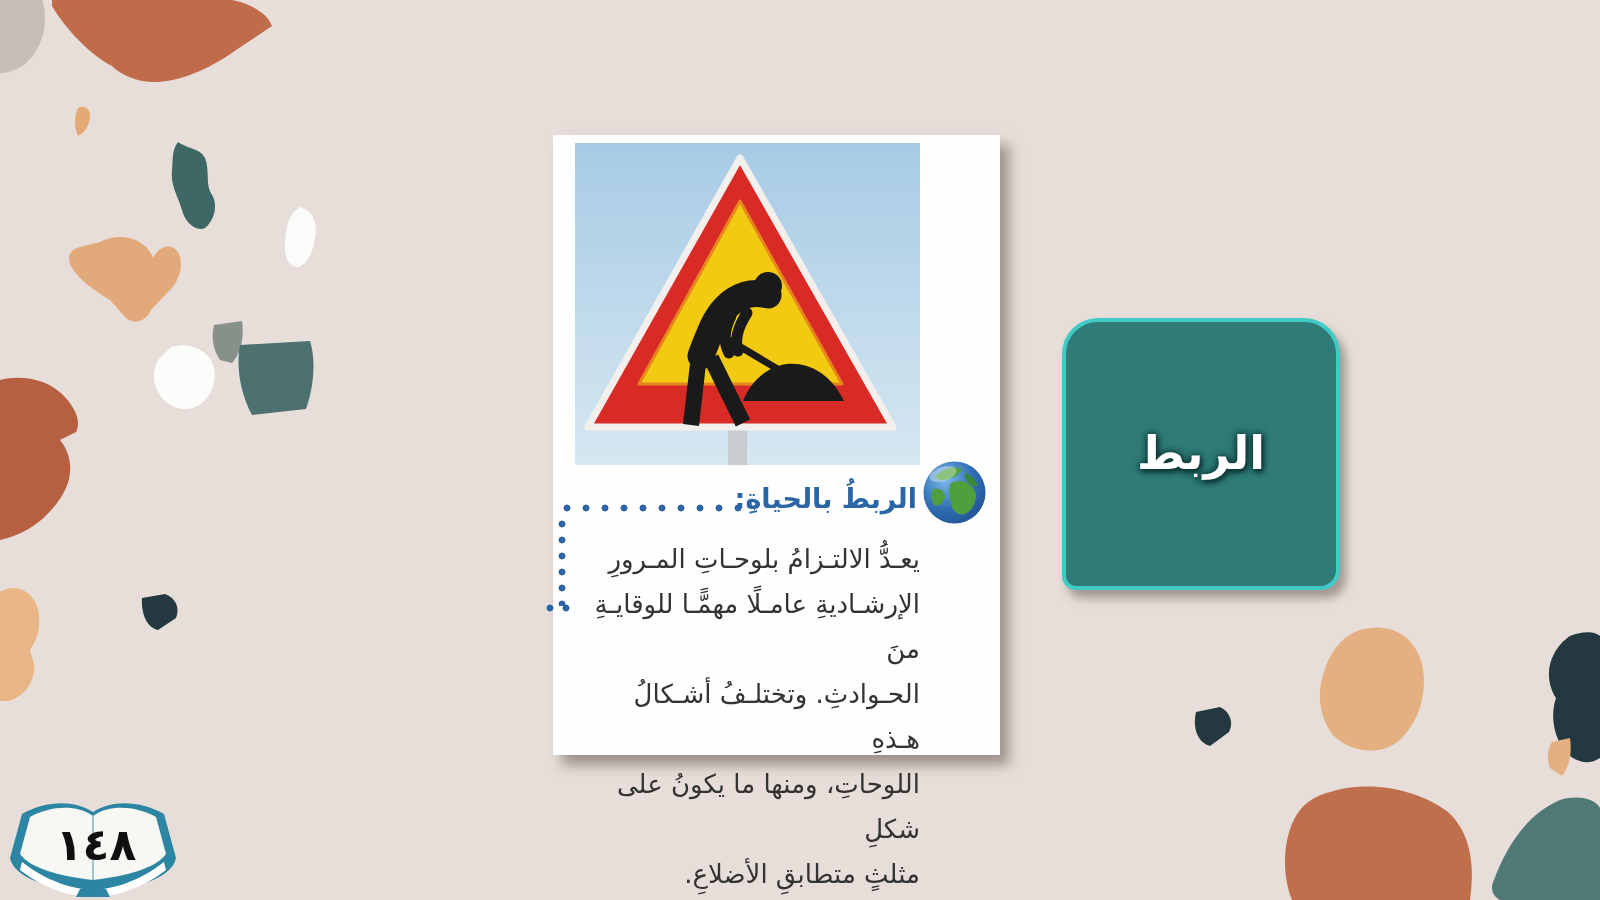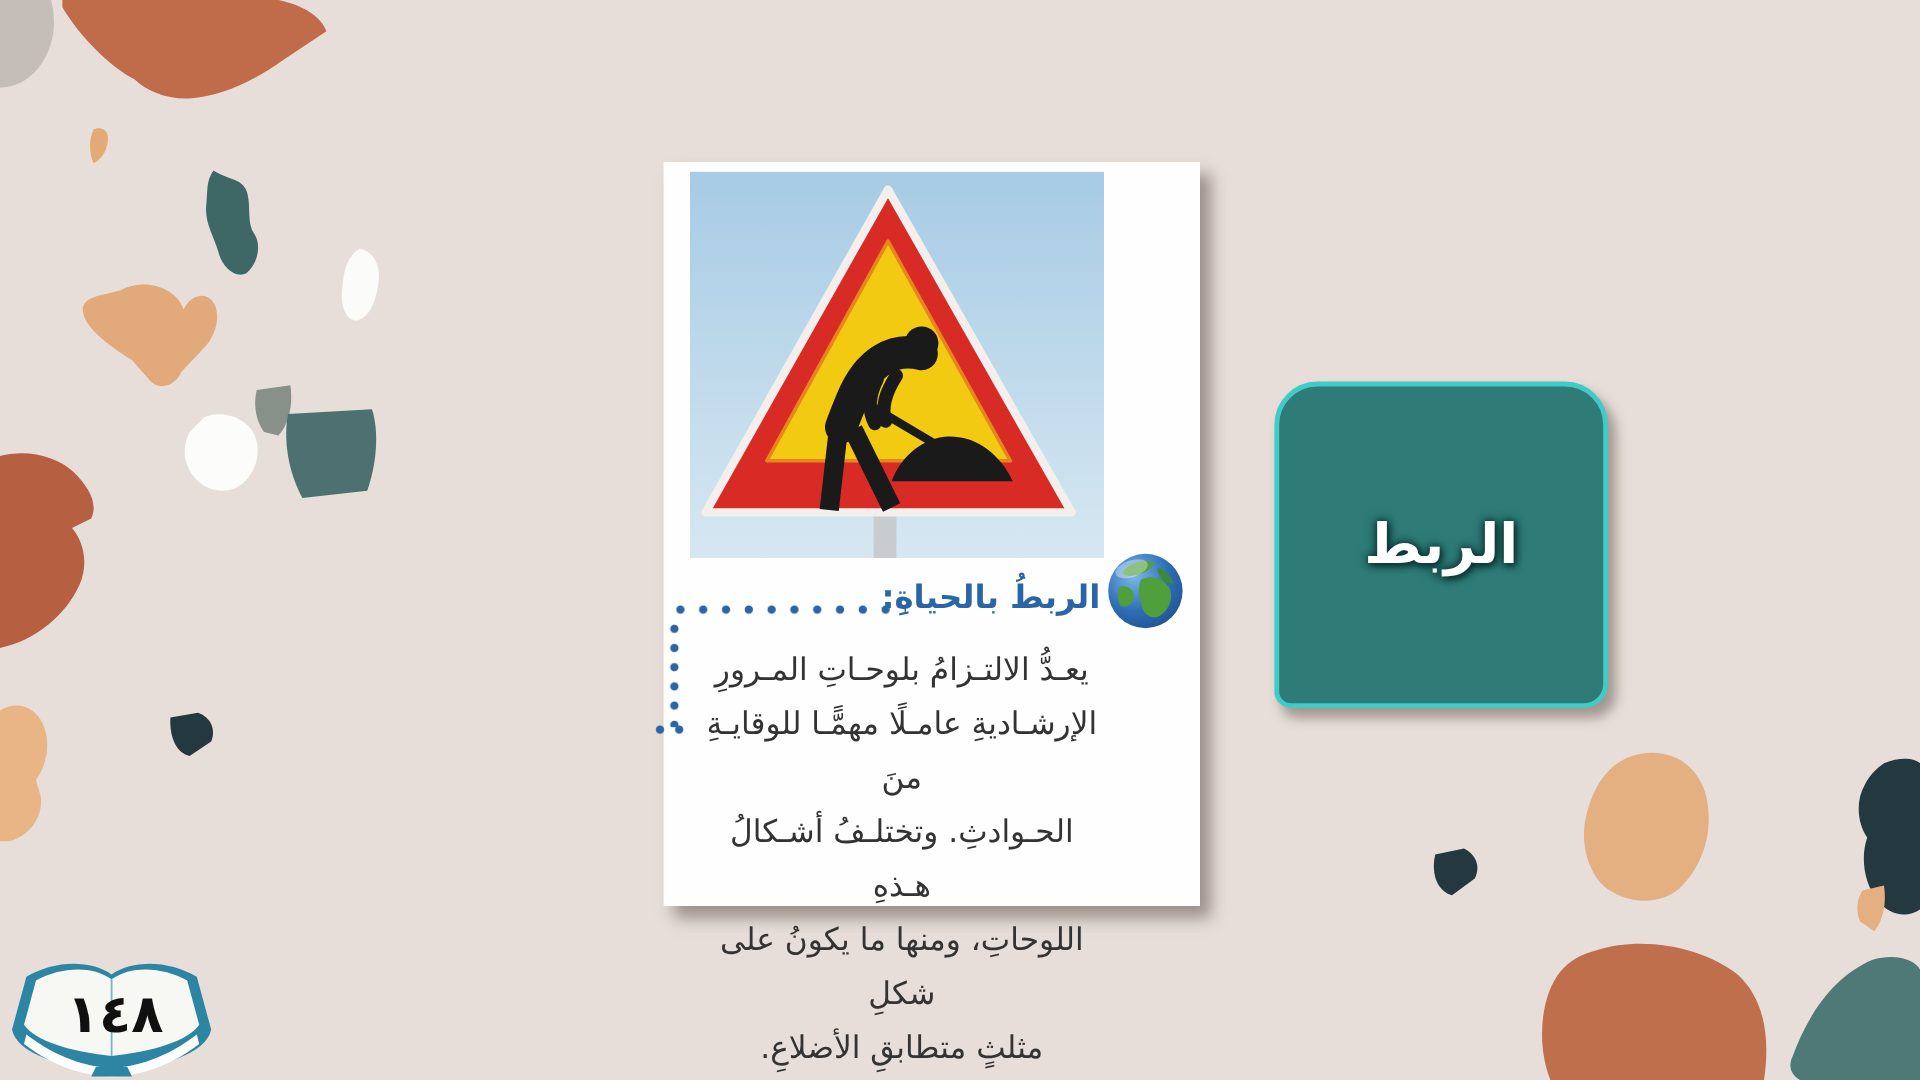--- a/index.html
+++ b/index.html
@@ -33,21 +33,21 @@
     background-image:radial-gradient(circle at 4px 4px,#2d64a8 3.1px,transparent 3.8px);
     background-size:8px 16px;background-repeat:repeat-y;
   }
   .dots-corner{
     position:absolute;left:-7px;top:469px;width:30px;height:8px;
     background-image:radial-gradient(circle at 4px 4px,#2d64a8 3.1px,transparent 3.8px);
     background-size:16px 8px;background-repeat:repeat-x;
   }
   .card-paragraph{
     position:absolute;left:30px;right:80px;top:402px;
-    direction:rtl;text-align:center;white-space:pre-line;
+    direction:rtl;text-align:right;white-space:pre-line;
     color:#333;font-size:26px;line-height:45px;
   }
 
   
   .side-button{
     position:absolute;left:1062px;top:318px;width:278px;height:272px;
     box-sizing:border-box;
     background:#2e7b77;border:4px solid #41cbc7;
     border-radius:36px 36px 20px 14px;
     box-shadow:6px 8px 10px rgba(105,92,86,.55);

